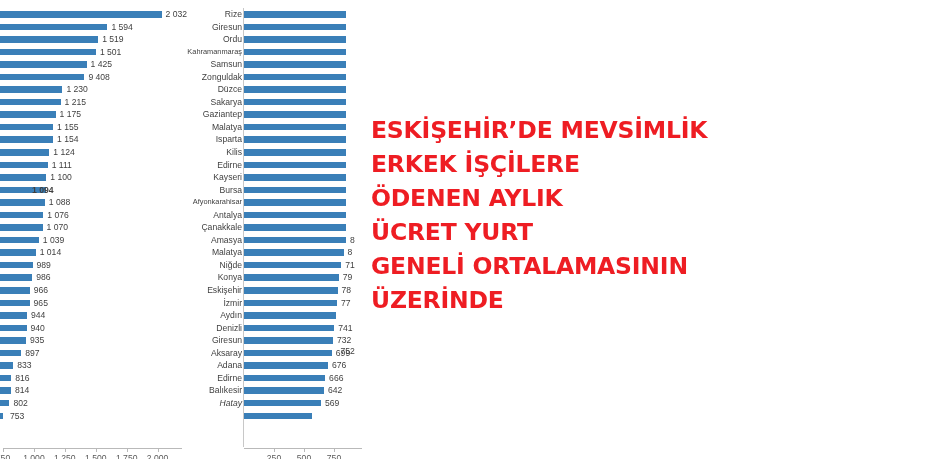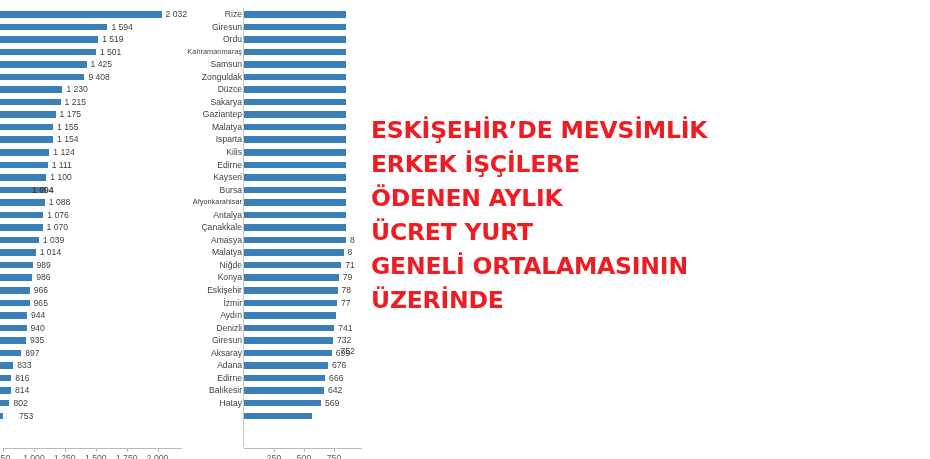--- a/index.html
+++ b/index.html
@@ -198,21 +198,21 @@
         <div class="row" style="height: 12.55px;">
           <div class="bar" style="top: 3px; height: 6.5px; left: 0px; width: 10.917px; background: rgb(58, 127, 184);"></div>
           <div class="vlabel" style="left: 14.917px; line-height: 12.55px;">814</div>
         </div>
         <div class="row" style="height: 12.55px;">
           <div class="bar" style="top: 3px; height: 6.5px; left: 0px; width: 9.43259px; background: rgb(58, 127, 184);"></div>
           <div class="vlabel" style="left: 13.4326px; line-height: 12.55px;">802</div>
         </div>
         <div class="row" style="height: 12.55px;">
           <div class="bar" style="top: 3px; height: 6.5px; left: 0px; width: 3.37111px; background: rgb(58, 127, 184);"></div>
-          <div class="vlabel" style="left: 19px; line-height: 12.55px;">753</div>
+          <div class="vlabel" style="left: 10px; line-height: 12.55px;">753</div>
         </div>
       </div>
     <div class="axis" id="left-axis" style="top: 448.25px; left: 3px; width: 179px;">
         <div class="tick" style="left: 0px;"></div>
         <div class="ticklabel" style="left: 0px;">750</div>
         <div class="tick" style="left: 30.9259px;"></div>
         <div class="ticklabel" style="left: 30.9259px;">1 000</div>
         <div class="tick" style="left: 61.8519px;"></div>
         <div class="ticklabel" style="left: 61.8519px;">1 250</div>
         <div class="tick" style="left: 92.7778px;"></div>
@@ -250,21 +250,21 @@
       <div class="catrow" style="height: 12.55px; line-height: 12.55px;">Konya</div>
       <div class="catrow" style="height: 12.55px; line-height: 12.55px;">Eskişehir</div>
       <div class="catrow" style="height: 12.55px; line-height: 12.55px;">İzmir</div>
       <div class="catrow" style="height: 12.55px; line-height: 12.55px;">Aydın</div>
       <div class="catrow" style="height: 12.55px; line-height: 12.55px;">Denizli</div>
       <div class="catrow" style="height: 12.55px; line-height: 12.55px;">Giresun</div>
       <div class="catrow" style="height: 12.55px; line-height: 12.55px;">Aksaray</div>
       <div class="catrow" style="height: 12.55px; line-height: 12.55px;">Adana</div>
       <div class="catrow" style="height: 12.55px; line-height: 12.55px;">Edirne</div>
       <div class="catrow" style="height: 12.55px; line-height: 12.55px;">Balıkesir</div>
-      <div class="catrow" style="height: 12.55px; line-height: 12.55px;">Hatay</div>
+      <div class="catrow" style="height: 12.55px; line-height: 12.55px; font-style: italic;">Hatay</div>
     </div>
 
   <div class="chart" id="chart-right">
     <div class="rows" id="right-rows" style="top: 8px;">
         <div class="row" style="height: 12.55px;">
           <div class="bar" style="top: 3px; height: 6.5px; left: 0px; width: 102px; background: rgb(58, 127, 184);"></div>
         </div>
         <div class="row" style="height: 12.55px;">
           <div class="bar" style="top: 3px; height: 6.5px; left: 0px; width: 102px; background: rgb(58, 127, 184);"></div>
         </div>

